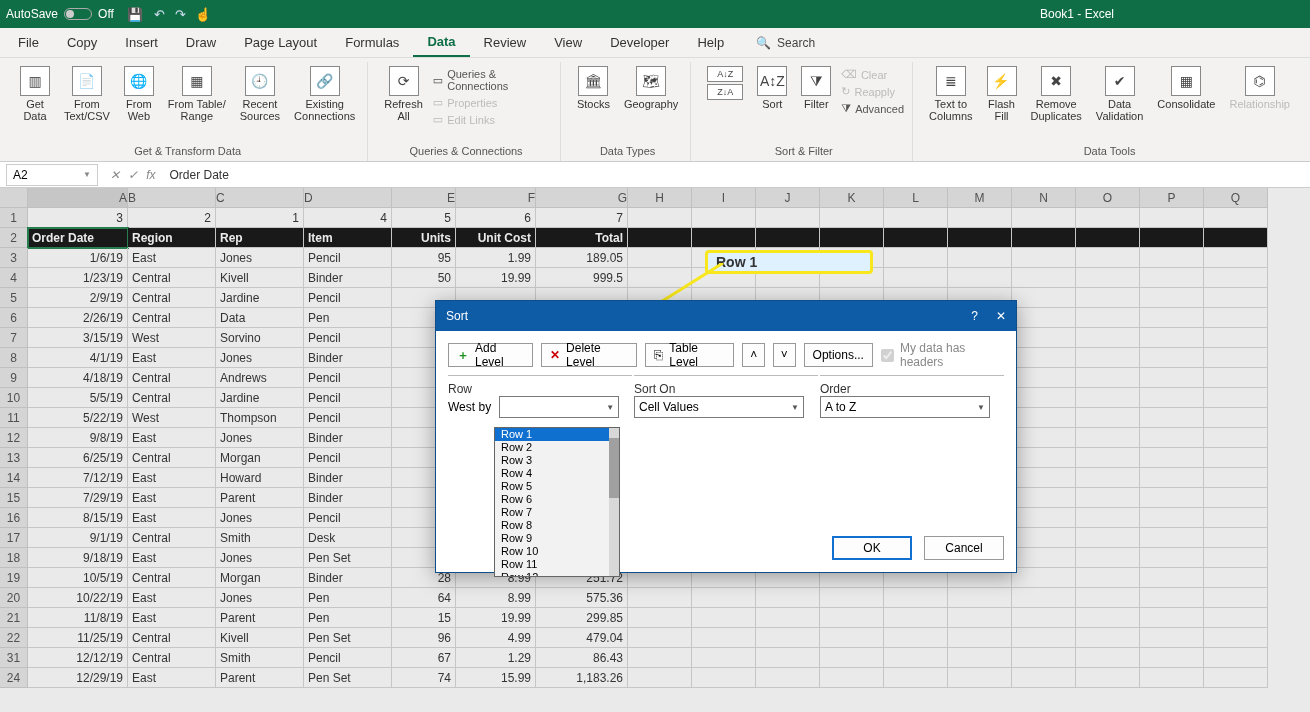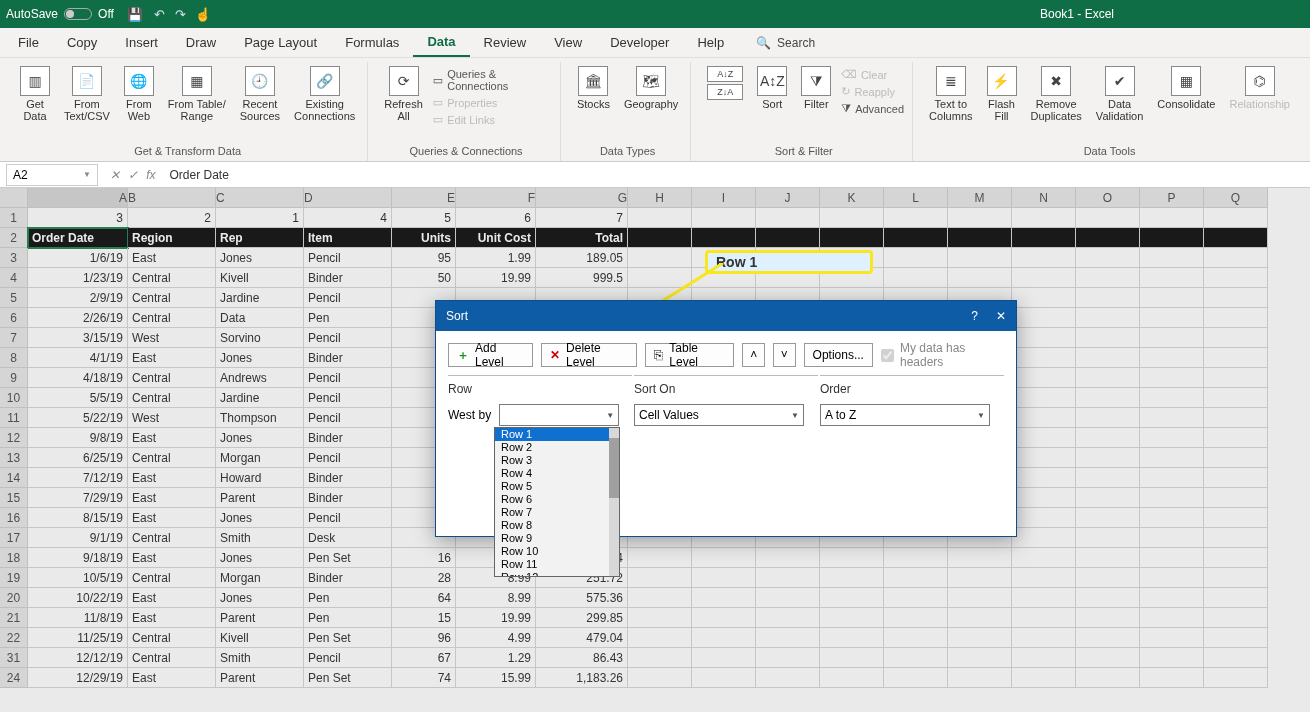--- a/index.html
+++ b/index.html
@@ -69,21 +69,21 @@
 .dlg-title .tbuttons span { cursor: pointer; }
 .dlg-toolbar { padding: 10px 12px 6px; display: flex; align-items: center; gap: 8px; font-size: 12px; }
 .dbtn { border: 1px solid #999; padding: 3px 8px; background: #fdfdfd; display: flex; align-items: center; gap: 6px; cursor: pointer; height: 24px; }
 .dbtn.small { width: 24px; justify-content: center; padding: 0; }
 .plus { color: #1a8f1a; font-weight: bold; }
 .x { color: #c00; font-weight: bold; }
 .cbx { display: flex; align-items: center; gap: 6px; margin-left: auto; color: #888; }
 .cbx input { accent-color: #1070d0; }
 .dlg-grid { display: flex; padding: 0 12px; gap: 2px; }
 .dcol { flex: 1; border-top: 1px solid #bbb; padding-top: 6px; font-size: 12px; }
-.dcol-lbl { color: #333; margin-bottom: 8px; }
+.dcol-lbl { color: #333; }
 .dsel { display: flex; align-items: center; gap: 8px; }
 .dsel .combo { border: 1px solid #7a7a7a; height: 22px; display: flex; align-items: center; justify-content: space-between; padding: 0 4px; background: #fff; cursor: pointer; }
 .combo .dd { font-size: 8px; color: #555; }
 .dcol1 .combo { width: 120px; }
 .dcol2 .combo { width: 170px; }
 .dcol3 .combo { width: 170px; }
 .dropdown { position: absolute; left: 494px; top: 116px; width: 126px; border: 1px solid #666; background: #f2f2f2; font-size: 12px; max-height: 150px; overflow: hidden; }
 .dropdown .opt { padding: 0 6px; line-height: 13px; font-size: 11px; cursor: pointer; }
 .dropdown .opt.hi { background: #1070d0; color: #fff; }
 .dropdown .scrollbar { position: absolute; right: 0; top: 0; bottom: 0; width: 10px; background: #d8d8d8; }
@@ -881,13 +881,21 @@
         <div class="opt">Row 9</div>
         <div class="opt">Row 10</div>
         <div class="opt">Row 11</div>
         <div class="opt">Row 12</div>
     <div class="scrollbar">
           <div class="thumb"></div>
         </div>
       </div>
   </div>
   <div class="dlg-space"></div>
+  <div class="dlg-foot">
+    <div class="dbtn primary">
+        <span>OK</span>
+      </div>
+    <div class="dbtn">
+        <span>Cancel</span>
+      </div>
+  </div>
 </div>
 
 </body></html>

